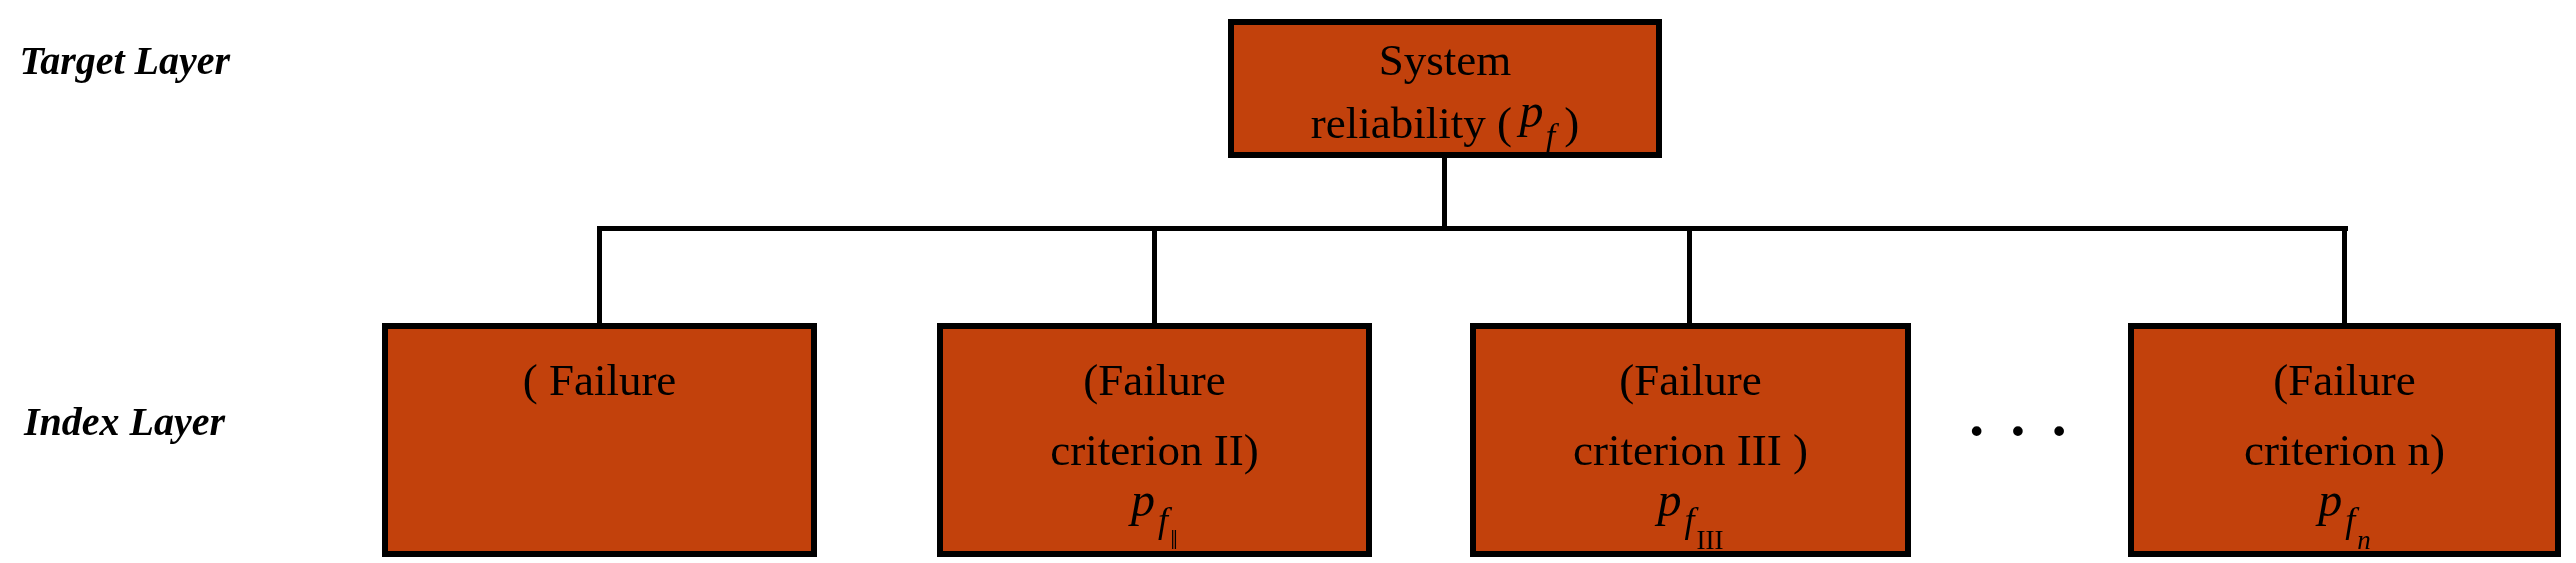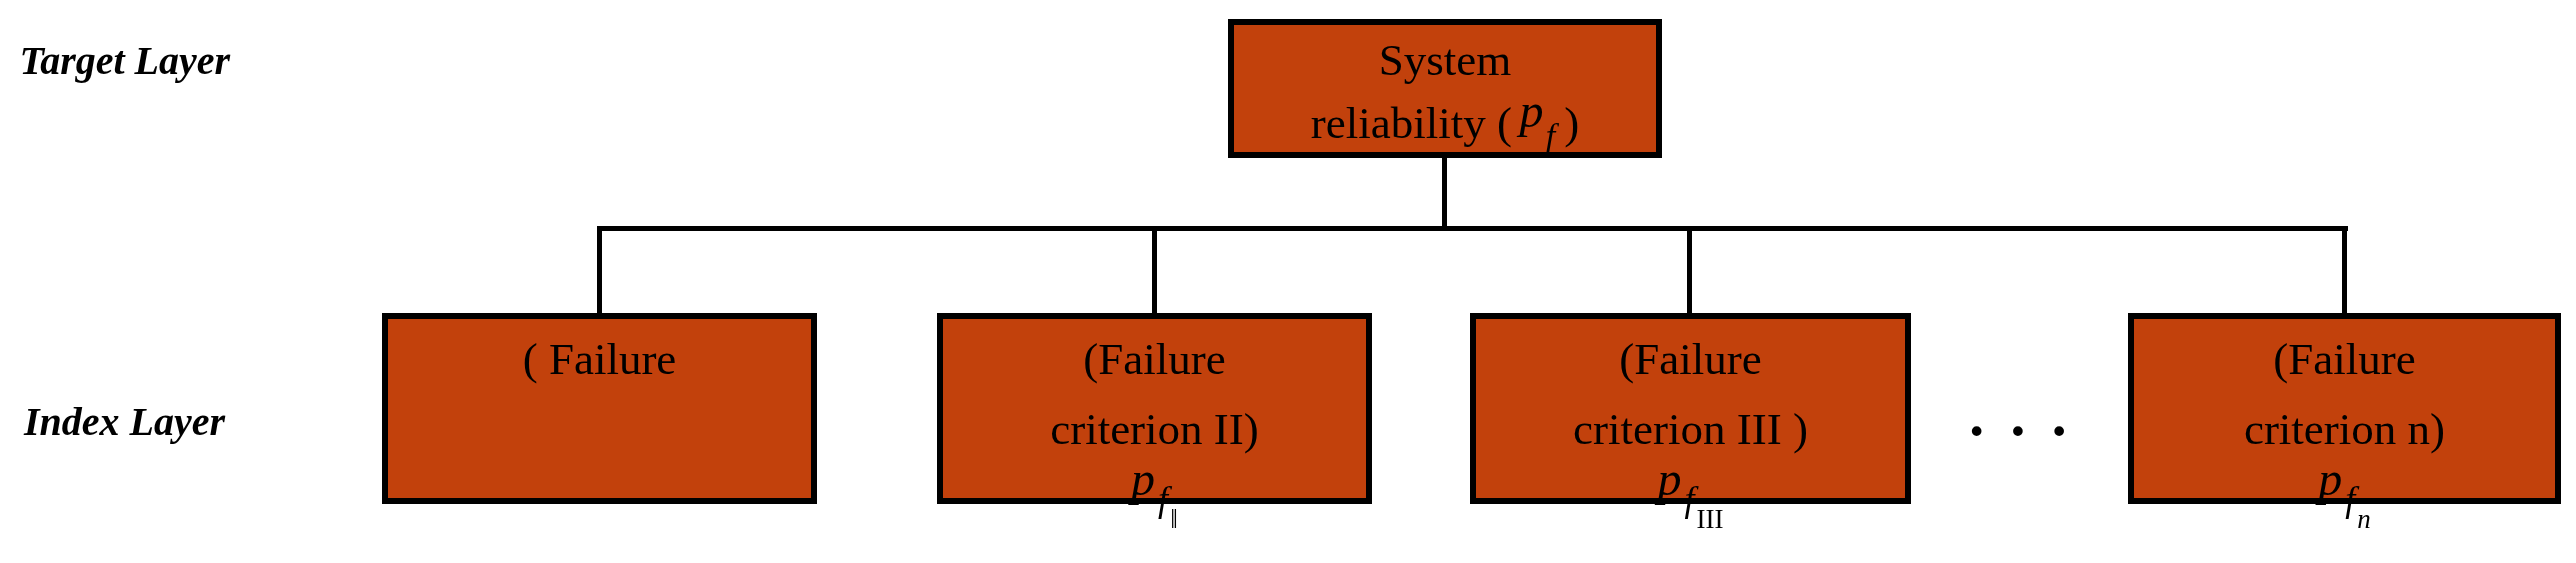--- a/index.html
+++ b/index.html
@@ -26,21 +26,21 @@
   .node {
     position:absolute;
     border:6.7px solid #000;
     background:#c2410c;
     box-sizing:border-box;
     text-align:center;
   }
   .root { left:1228px; top:19.4px; width:434px; height:139px; padding-top:4.5px; }
   .root .nl { font-size:45px; line-height:61px; white-space:nowrap; }
 
-  .child { top:313px; height:191px; padding-top:5px; }
+  .child { top:323px; height:234px; padding-top:16px; }
   .c1 { left:382px;  width:435px; }
   .c2 { left:937px; width:435px; }
   .c3 { left:1470px; width:441px; }
   .c4 { left:2128px; width:433px; }
   .child .nl { font-size:45px; line-height:70px; white-space:nowrap; }
 
   
   .rp { font-style:italic; font-size:48px; position:relative; top:-10.5px; margin-left:7.5px; }
   .rf { font-style:italic; font-size:34px; position:relative; top:9px; margin-left:2.2px; }
   .rclose { margin-left:9px; }

